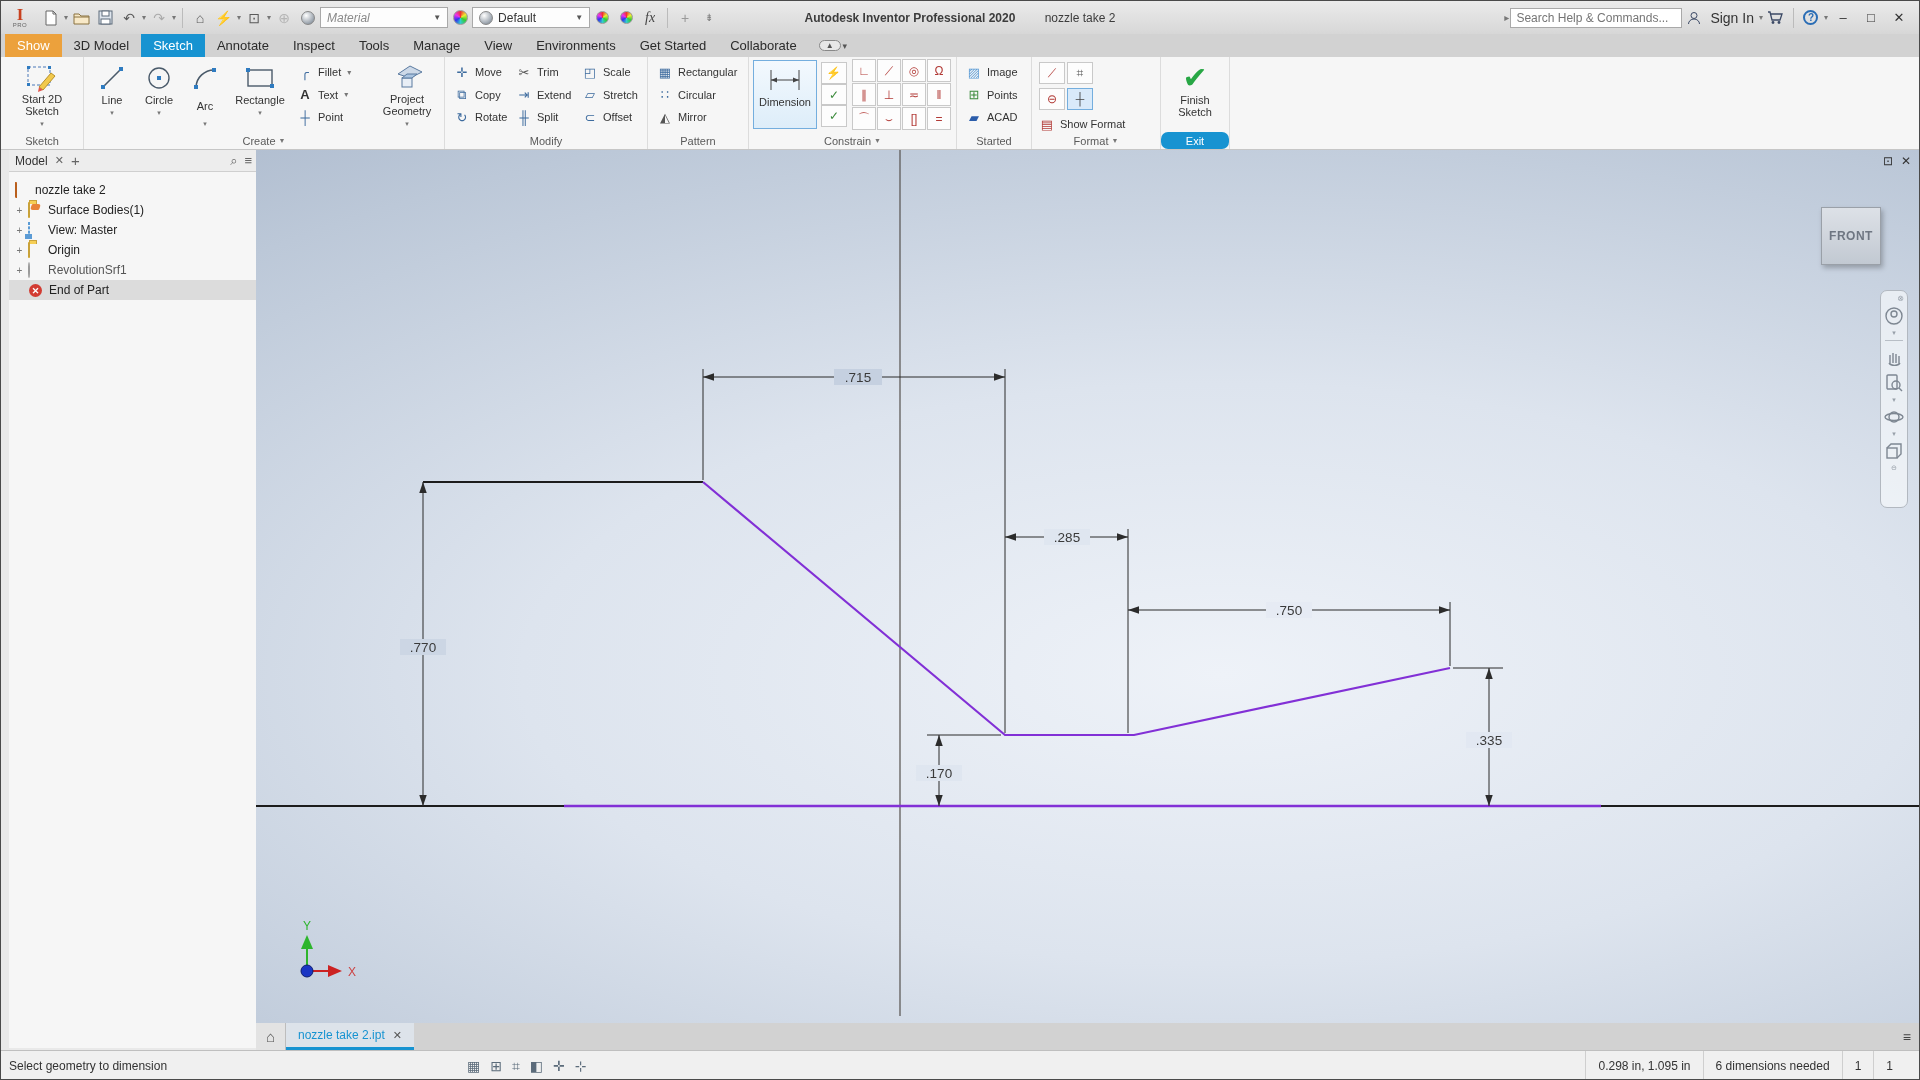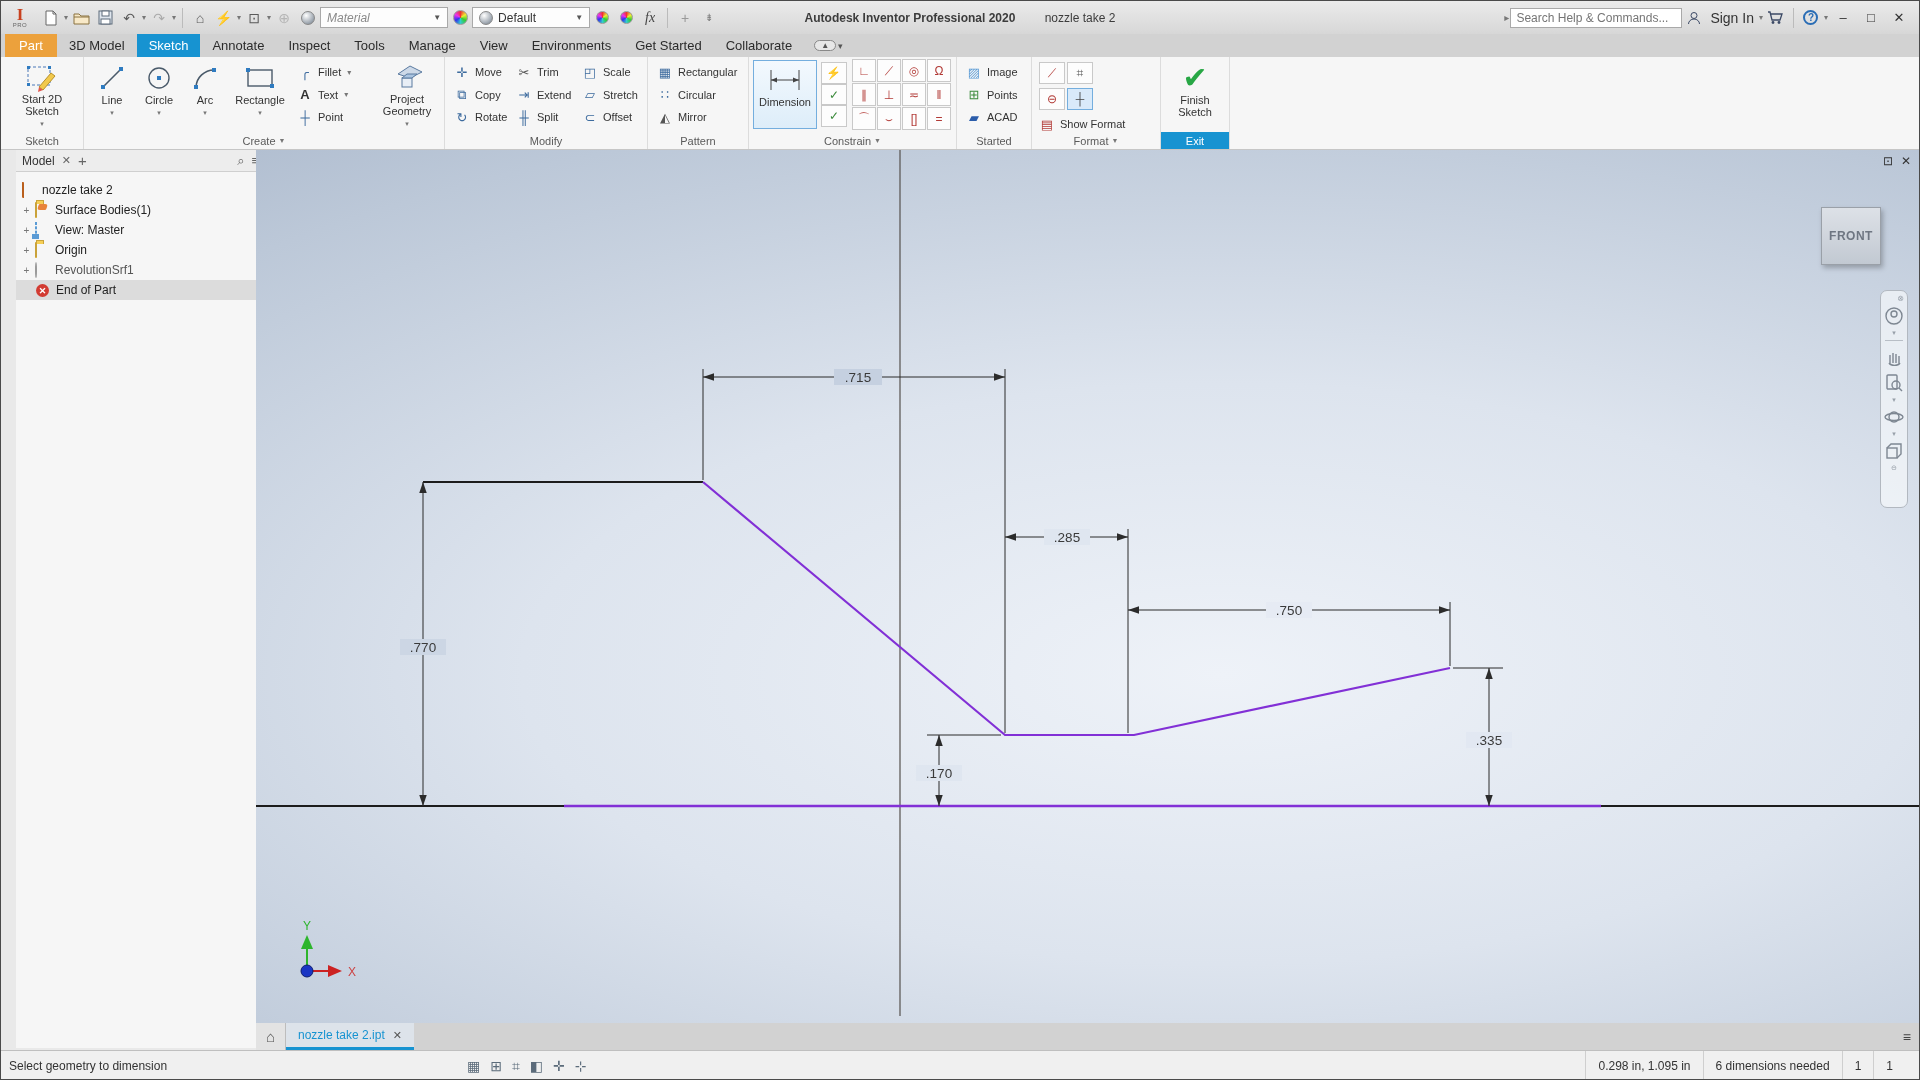--- a/index.html
+++ b/index.html
@@ -44,38 +44,38 @@
   .ribcollapse { display:flex; align-items:center; margin-left:10px; color:#555; font-size:9px; gap:2px;}
   .pill { border:1px solid #888; border-radius:7px; padding:0 6px; font-size:8px; background:#e7e7e7; }
 
   
   .ribbon { position:absolute; top:56px; left:0; right:0; height:93px; background:#f6f6f6;
     border-bottom:1px solid #c6c6c6; display:flex; }
   .panel { display:flex; flex-direction:column; border-right:1px solid #dcdcdc; }
   .pcontent { height:75px; display:flex; align-items:stretch; padding:2px 5px; }
   .plabel { height:17px; text-align:center; font-size:11px; color:#5a5a5a; display:flex; align-items:center; justify-content:center; gap:3px;}
   .plabel .dd { font-size:7px; color:#777; }
-  .plabel.exit { background:#1793d1; color:#fff; }
+  .plabel.exit { background:#1793d1; color:#fff;border-radius:7px; }
   .bigbtn { width:56px; display:flex; flex-direction:column; align-items:center; padding-top:3px; font-size:11px; color:#333; text-align:center; line-height:12px; }
   .bigbtn .ic { height:32px; display:flex; align-items:center; justify-content:center; }
   .bigbtn .dd { font-size:7px; color:#777; margin-top:1px; }
   .smallcol { display:flex; flex-direction:column; justify-content:space-between; padding:3px 4px; }
   .smallbtn { display:flex; align-items:center; gap:5px; font-size:11px; color:#333; height:20px; white-space:nowrap; }
   .smicon { width:16px; text-align:center; color:#3d6b9e; font-size:13px; flex:none; }
   .dimwrap { border:1px solid #74aede; background:linear-gradient(#f3f9fe,#ddedf9); margin:1px 2px; display:flex; }
   .cgrid { display:grid; grid-template-columns:repeat(4,24px); grid-auto-rows:23px; gap:1px; align-content:center; padding:0 3px;}
   .cbox { border:1px solid #c9c9c9; background:#fdfdfd; display:flex; align-items:center; justify-content:center;
     color:#b23b37; font-size:12px; }
   .toolcol { display:flex; flex-direction:column; justify-content:space-between; padding:3px 2px; }
   .tbox { width:26px; height:22px; border:1px solid #c9c9c9; background:#fdfdfd; display:flex; align-items:center; justify-content:center; font-size:12px; color:#3d6b9e; }
   .tbox.hl { border-color:#74aede; background:#d9eafa; }
   .check { color:#28a745; font-size:30px; line-height:30px; }
 
   
-  .browser { position:absolute; top:149px; left:15px; width:250px; bottom:31px; background:#f6f6f6; border-right:1px solid #b5b5b5; }
+  .browser { position:absolute; top:149px; left:8px; width:250px; bottom:31px; background:#f6f6f6; border-right:1px solid #b5b5b5; }
   .btabs { height:22px; background:#ededed; border-bottom:1px solid #cfcfcf; display:flex; align-items:center; font-size:12px; color:#333; padding:0 6px; gap:7px; }
   .btabs .grow { flex:1; }
   .bicon { color:#666; font-size:13px; }
   .tree { padding-top:8px; font-size:12px; color:#222; }
   .trow { height:20px; display:flex; align-items:center; gap:4px; padding-left:6px; }
   .trow.sel { background:#dcdcdc; }
   .trow .ind { width:10px; }
   .plus { width:9px; color:#777; font-size:10px; text-align:center; }
   .tico { width:16px; height:14px; flex:none; position:relative; }
   .ico-part { background:#e8833a; width:13px; height:9px; margin-top:2px; transform:skewX(-28deg); border-radius:2px 5px 2px 5px; border:1px solid #b95f1d; }
@@ -218,21 +218,21 @@
           <span class="helpcirc">?</span>
         </span>
       <span class="caret">▾</span>
       <span class="winbtn">–</span>
       <span class="winbtn">□</span>
       <span class="winbtn">✕</span>
     </div>
   </div>
 
   <div class="tabrow">
-    <span class="rtab file">Part</span>
+    <span class="rtab file">Show</span>
     <span class="rtab">3D Model</span>
     <span class="rtab active">Sketch</span>
     <span class="rtab">Annotate</span>
     <span class="rtab">Inspect</span>
     <span class="rtab">Tools</span>
     <span class="rtab">Manage</span>
     <span class="rtab">View</span>
     <span class="rtab">Environments</span>
     <span class="rtab">Get Started</span>
     <span class="rtab">Collaborate</span>
@@ -277,21 +277,21 @@
         <div class="bigbtn" style="width:48px;">
           <span class="ic">
               <svg width="26" height="26">
                 <circle cx="13" cy="13" r="10" fill="none" stroke="#4a5a6a" stroke-width="1.4"></circle>
                 <rect x="11" y="11" width="4" height="4" fill="#2f7bc0"></rect>
               </svg>
             </span>
           <span>Circle</span>
           <span class="dd">▾</span>
         </div>
-        <div class="bigbtn" style="width:44px;">
+        <div class="bigbtn" style="width:44px;justify-content:space-between;">
           <span class="ic">
               <svg width="26" height="26">
                 <path d="M4,22 A18,18 0 0 1 22,5" fill="none" stroke="#4a5a6a" stroke-width="1.6"></path>
                 <rect x="2" y="20" width="4" height="4" fill="#2f7bc0"></rect>
                 <rect x="20" y="3" width="4" height="4" fill="#2f7bc0"></rect>
               </svg>
             </span>
           <span>Arc</span>
           <span class="dd">▾</span>
         </div>

